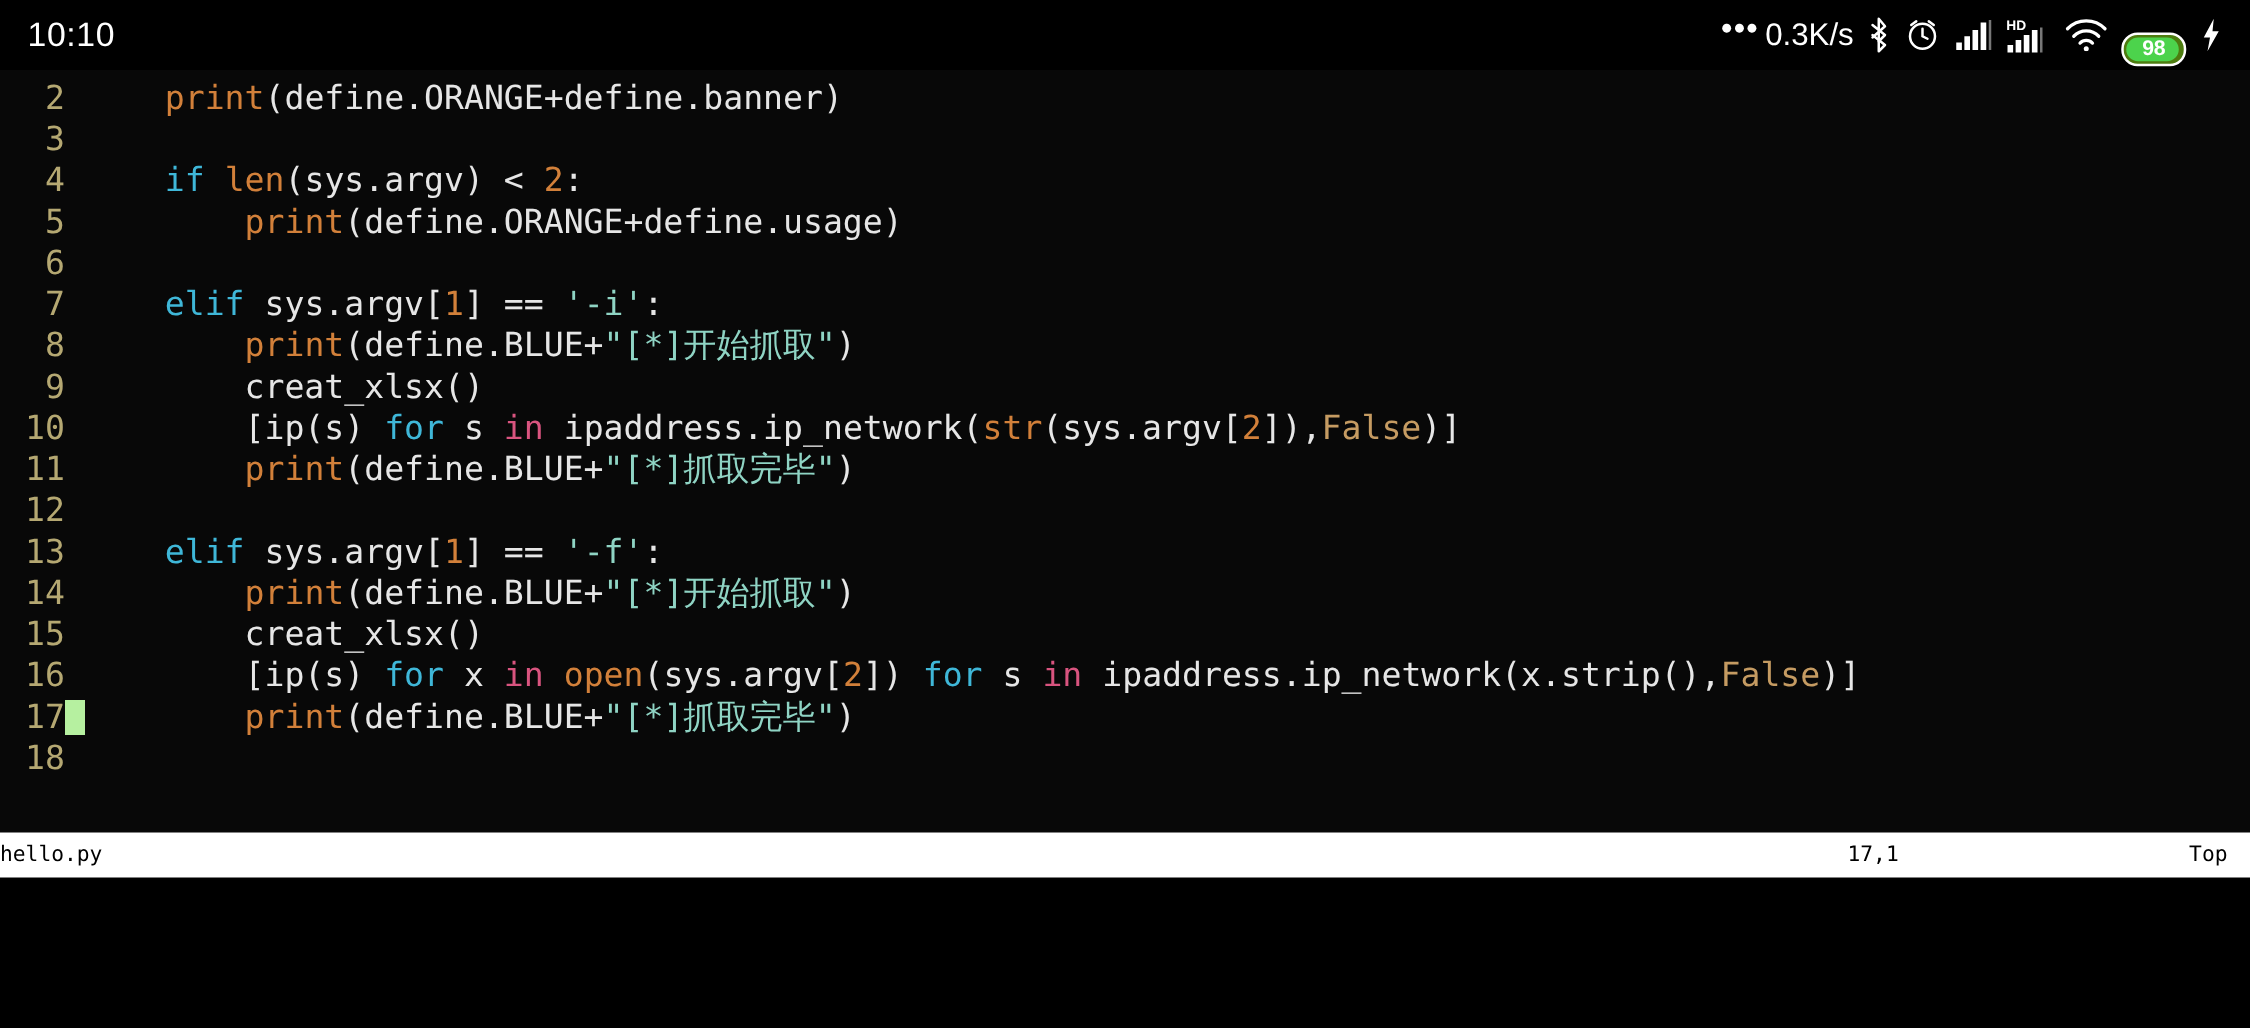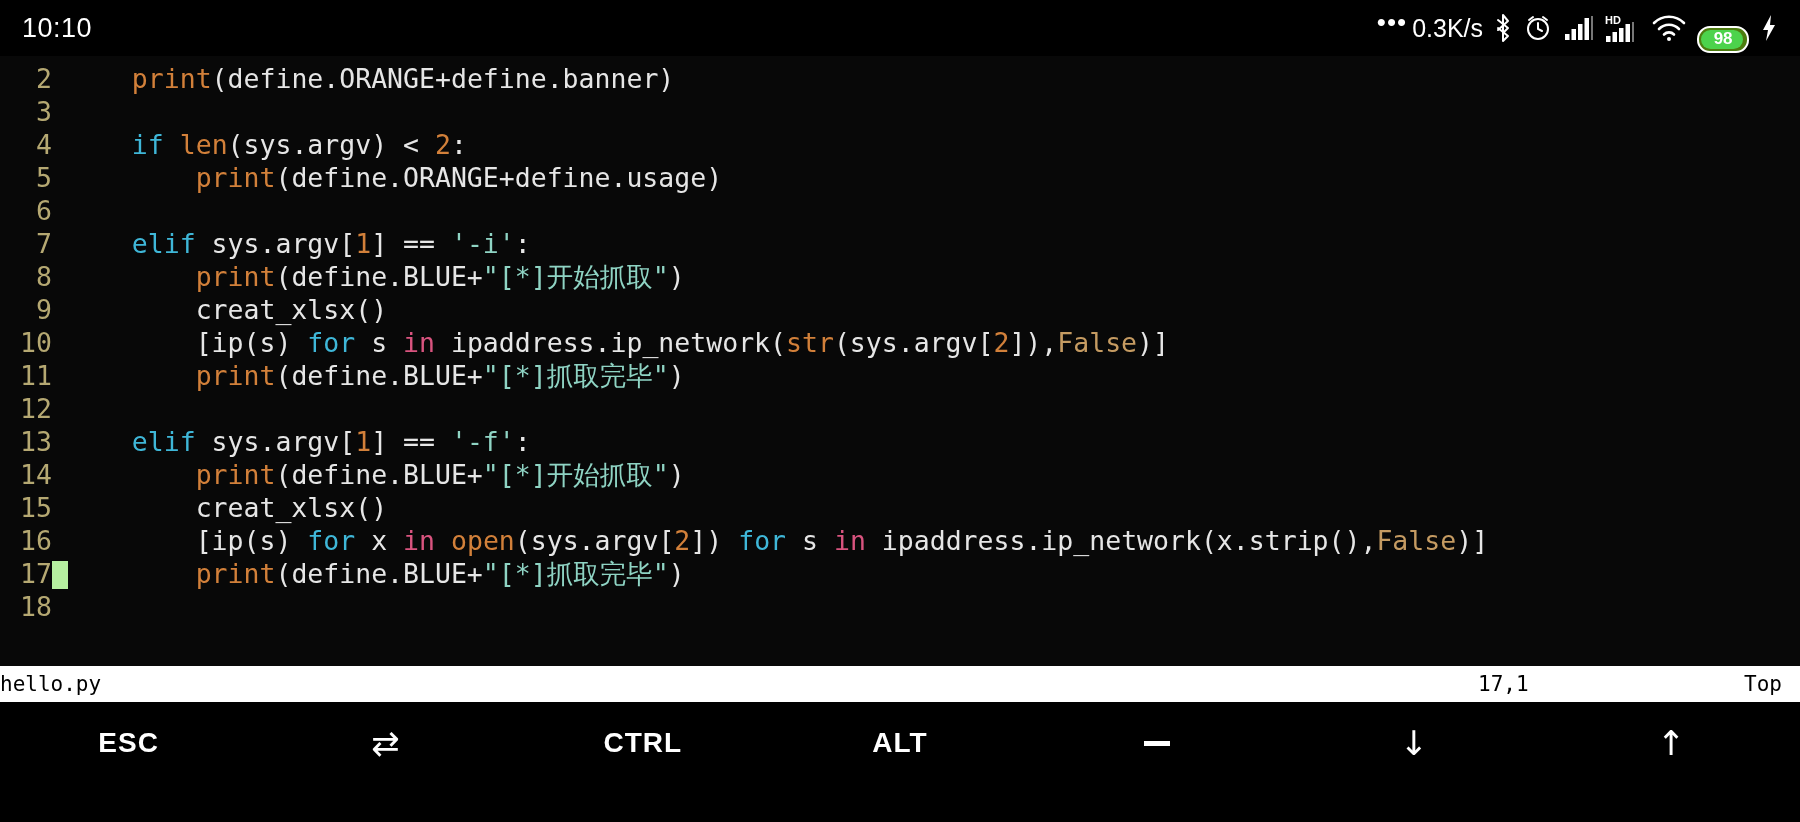--- a/index.html
+++ b/index.html
@@ -111,21 +111,21 @@
   .str  { color: #8fd4c4; }   
   .cons { color: #c59b62; }   
   .pl   { color: #e6e6e6; }   
 
   
   .vimstatus {
     position: absolute; left: 0; top: 666px;
     width: 1800px; height: 36px;
     background: #ffffff;
     color: #000000;
-    font-size: 21px;
+    font-size: 17px;
     line-height: 36px;
     white-space: pre;
     overflow: hidden;
   }
   .vs-name { position: absolute; left: 0px; top: 0; }
   .vs-pos  { position: absolute; left: 1478px; top: 0; }
   .vs-scroll { position: absolute; right: 18px; top: 0; }
 
   
   .toolbar {
@@ -256,31 +256,14 @@
         <div class="code-line"><span class="ln">18</span><span class="nocur"></span></div>
       </div>
   </div>
 
   <div class="vimstatus">
     <span class="vs-name">hello.py</span>
     <span class="vs-pos">17,1</span>
     <span class="vs-scroll">Top</span>
   </div>
 
-  <div class="toolbar">
-    <div id="toolbar-root" style="display:contents"><div class="key">
-          <span>ESC</span>
-        </div><div class="key">
-          <span class="glyph">⇄</span>
-        </div><div class="key">
-          <span>CTRL</span>
-        </div><div class="key">
-          <span>ALT</span>
-        </div><div class="key">
-          <span class="glyph-minus"></span>
-        </div><div class="key">
-          <span class="glyph">↓</span>
-        </div><div class="key">
-          <span class="glyph">↑</span>
-        </div></div>
-  </div>
 
 </div>
 
 </body></html>

